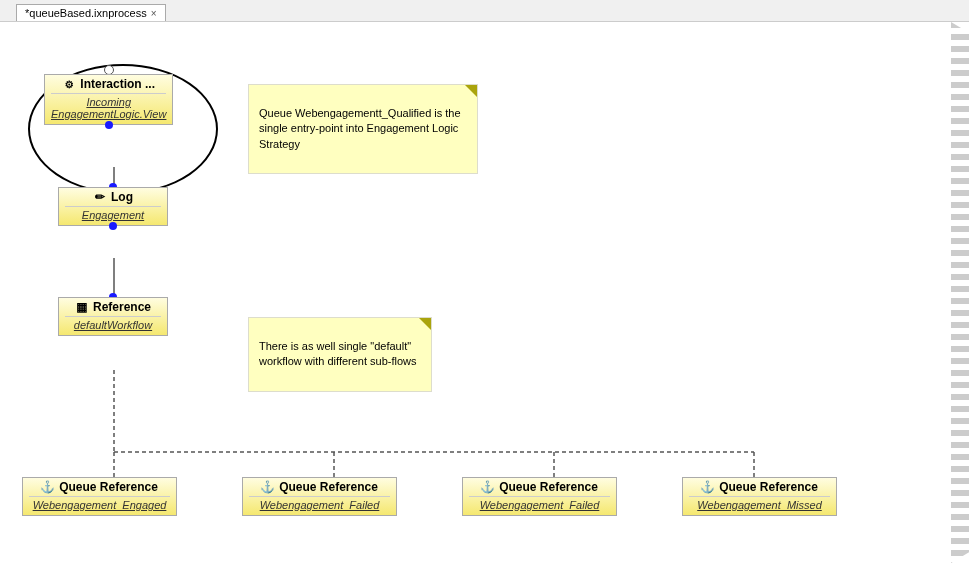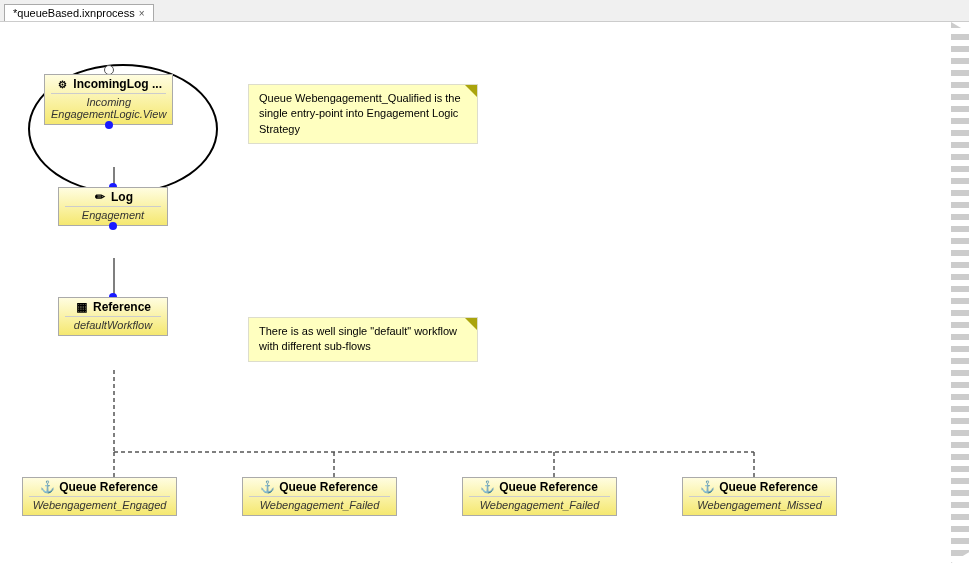--- a/index.html
+++ b/index.html
@@ -24,20 +24,21 @@
     .tab {
       background: #fff;
       border: 1px solid #aaa;
       border-bottom: none;
       padding: 2px 8px;
       font-size: 11px;
       display: flex;
       align-items: center;
       gap: 4px;
       cursor: pointer;
+      margin-left: 12px;
     }
     .tab-close {
       font-size: 10px;
       color: #555;
       cursor: pointer;
     }
 
     .canvas {
       position: relative;
       width: 100%;
@@ -85,20 +86,21 @@
       font-size: 12px;
       border-bottom: 1px solid #ccc;
       padding-bottom: 2px;
       margin-bottom: 2px;
     }
 
     .node-label {
       font-size: 11px;
       color: #333;
       font-style: italic;
+      text-decoration: underline;
     }
 
     
     .icon-interaction {
       width: 14px;
       height: 14px;
       display: inline-flex;
       align-items: center;
       justify-content: center;
       font-size: 10px;
@@ -137,21 +139,21 @@
       position: absolute;
       left: 50%;
       transform: translateX(-50%);
     }
 
     
     .sticky {
       position: absolute;
       background: #ffffc0;
       border: 1px solid #ddc;
-      padding: 6px 10px;
+      padding: 21px 10px;
       font-size: 11px;
       max-width: 240px;
       line-height: 1.4;
     }
     .sticky::before {
       content: '';
       position: absolute;
       top: 0; right: 0;
       width: 0; height: 0;
       border-style: solid;
@@ -230,21 +232,21 @@
   </svg>
 
   <div class="selection-oval" style="left:28px; top:42px; width:190px; height:130px;"></div>
 
   <div class="small-circle" style="left:109px; top:43px;"></div>
 
   <div class="node node-interaction">
     <div class="node-box">
       <div class="node-header">
         <span class="icon-interaction">⚙</span>
-        <span>IncomingLog ...</span>
+        <span>Interaction ...</span>
       </div>
       <div class="node-label">Incoming</div>
       <div class="node-label">EngagementLogic.View</div>
     </div>
     <div class="dot" style="bottom:-4px; top:auto;"></div>
   </div>
 
   <div class="node node-log">
     <div class="dot" style="top:-4px;"></div>
     <div class="node-box">
@@ -305,17 +307,17 @@
         <span>Queue Reference</span>
       </div>
       <div class="node-label">Webengagement_Missed</div>
     </div>
   </div>
 
   <div class="sticky" style="left:248px; top:62px; width:230px;">
     <span>Queue Webengagementt_Qualified is the single entry-point into Engagement Logic Strategy</span>
   </div>
 
-  <div class="sticky" style="left:248px; top:295px; width:230px;">
+  <div class="sticky" style="left:248px; top:295px; width:184px;">
     <span>There is as well single "default" workflow with different sub-flows</span>
   </div>
 
 </div>
 
 </body></html>

